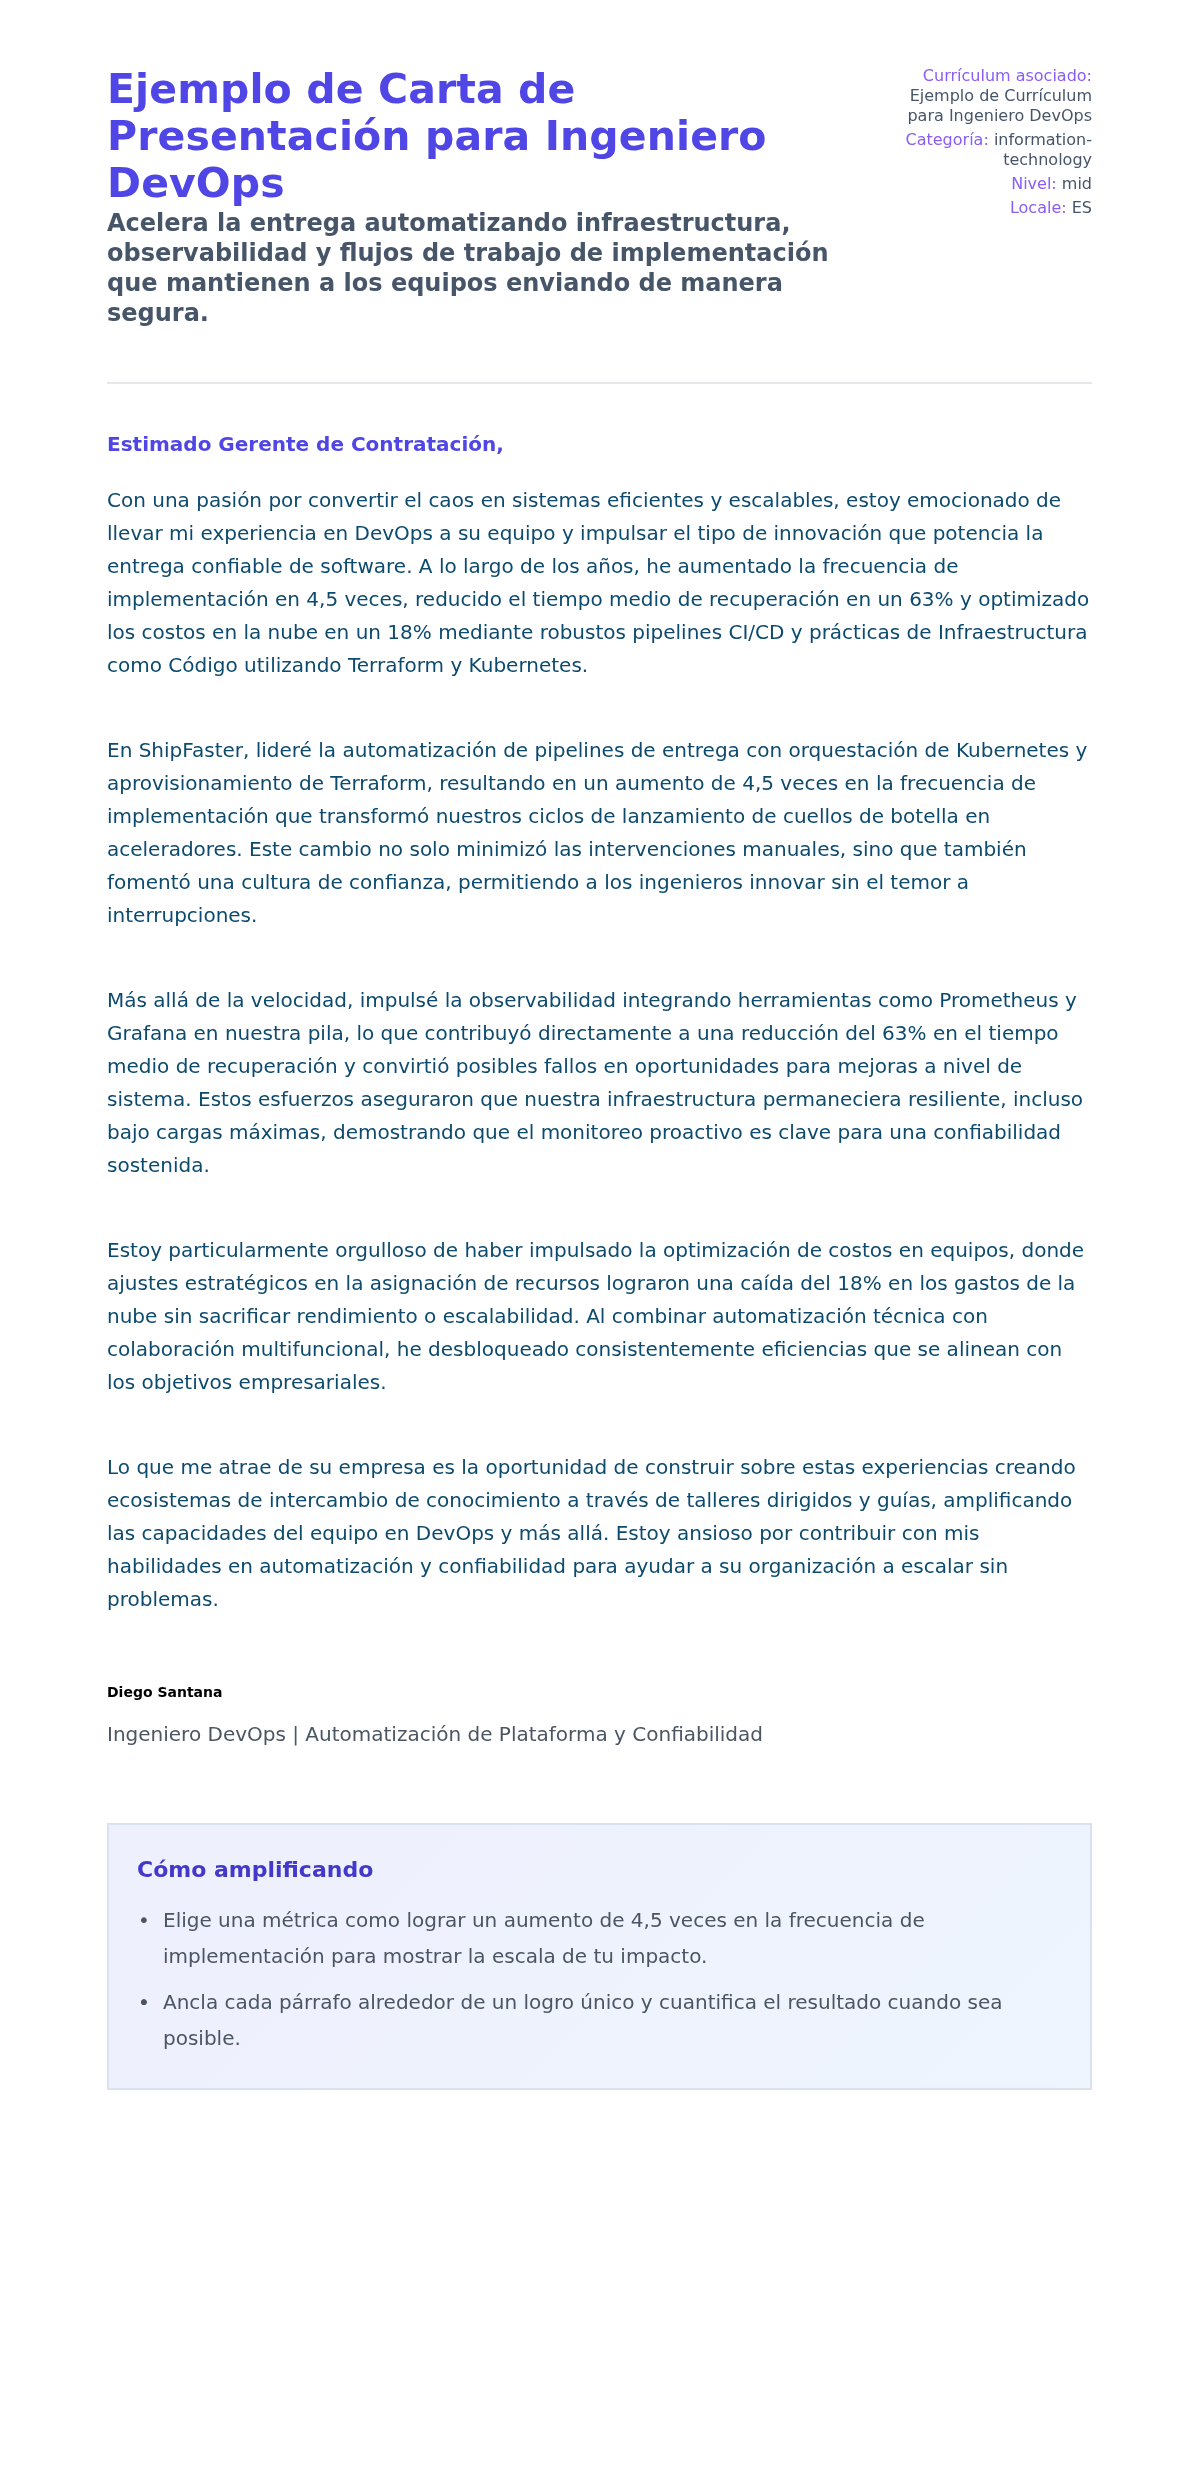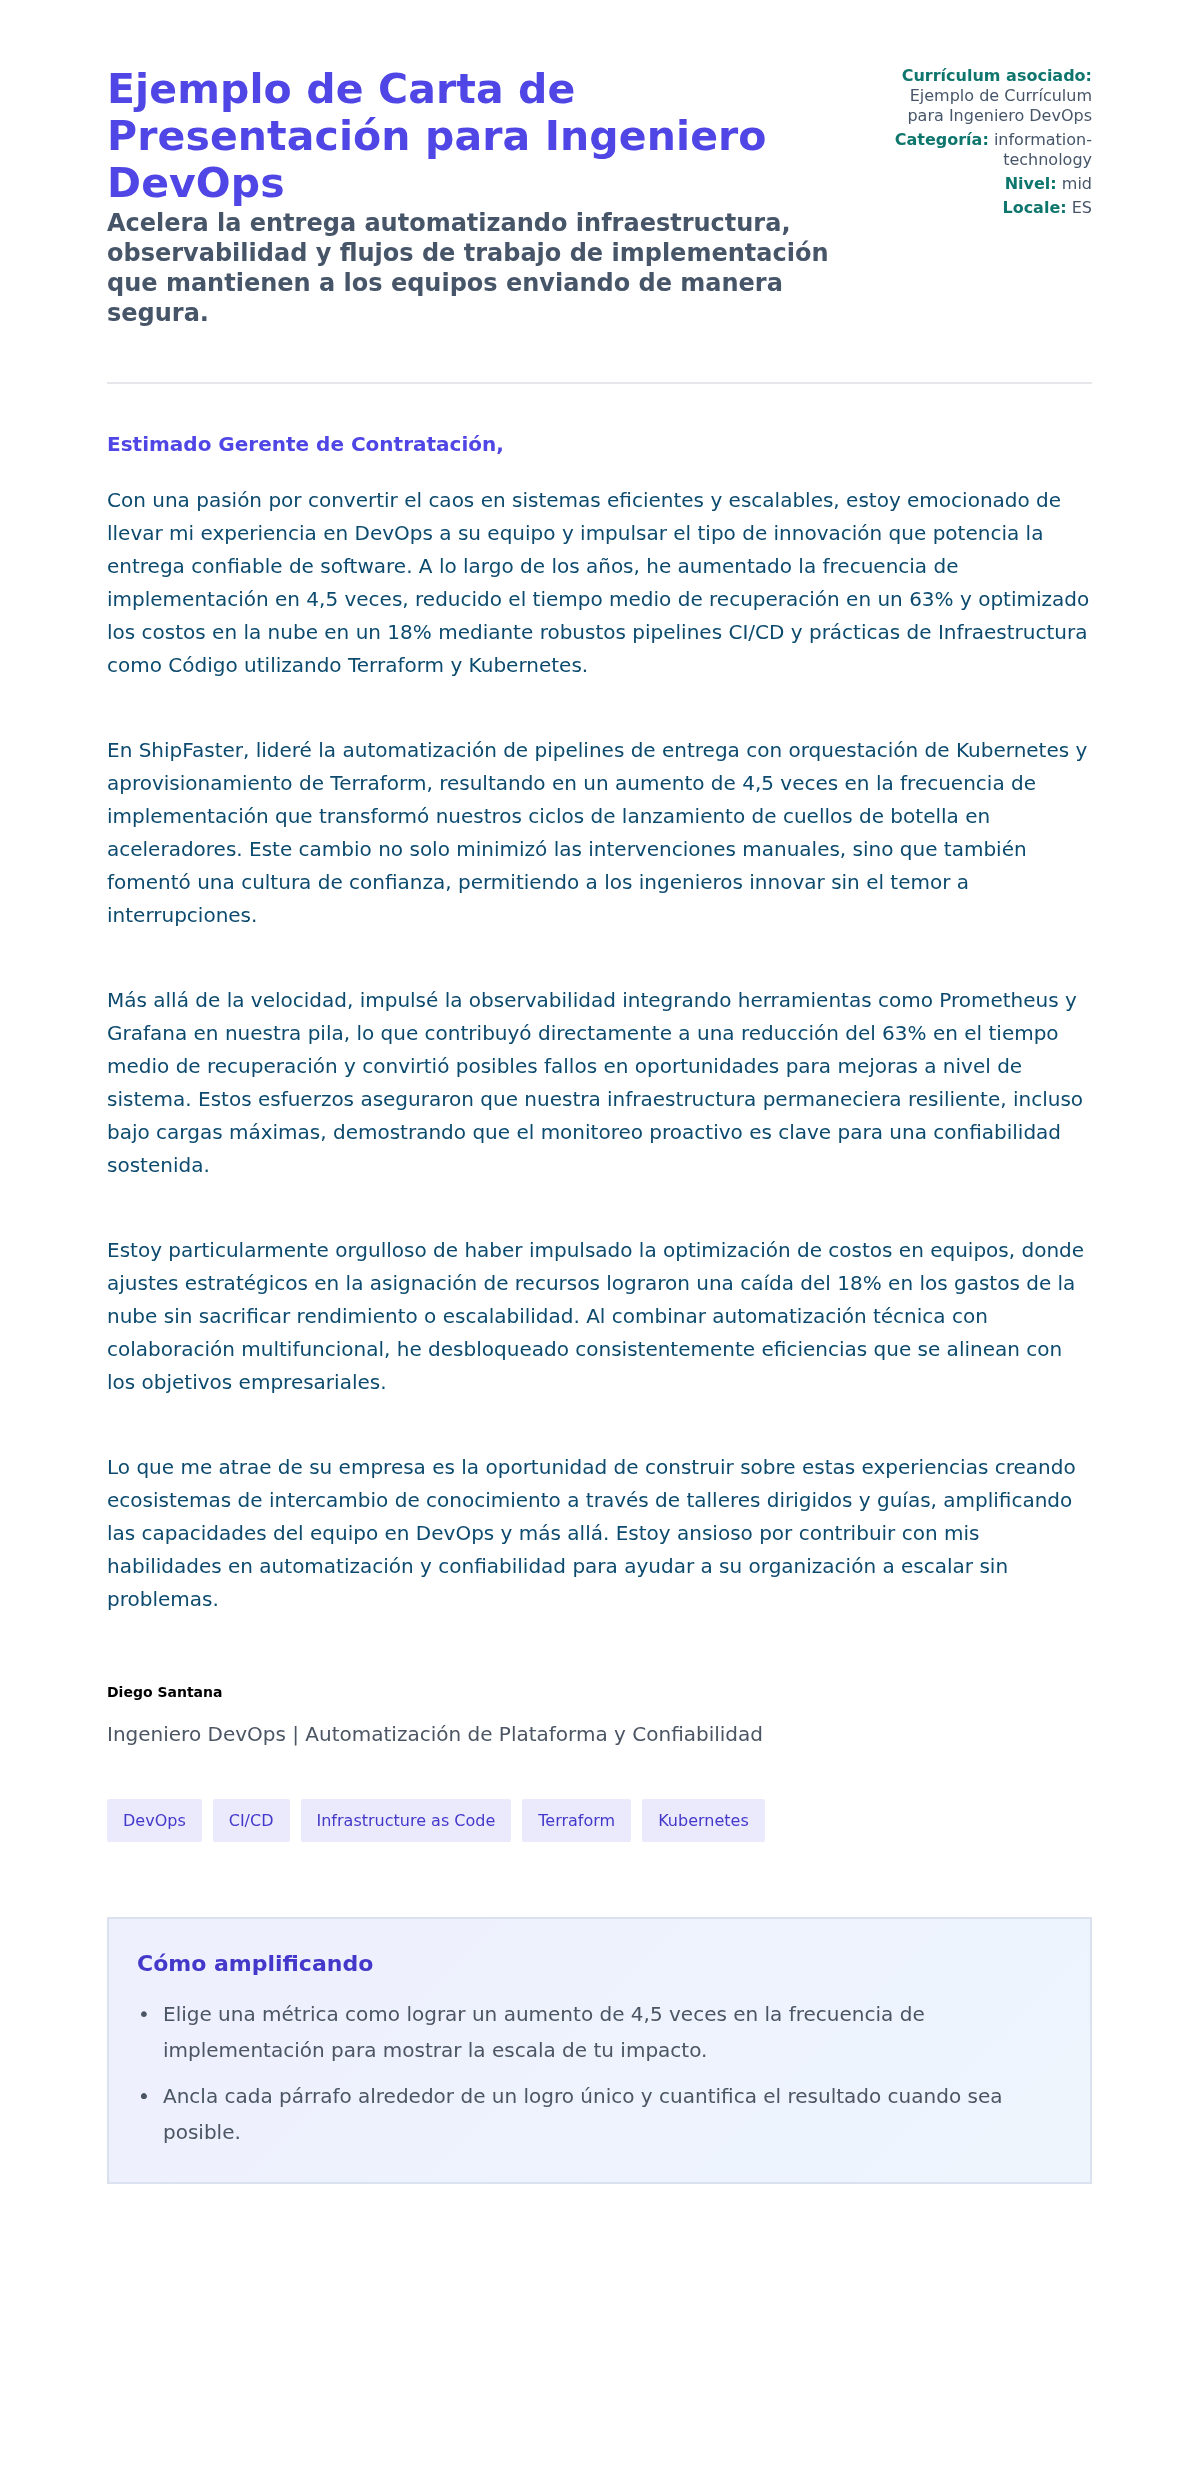--- a/index.html
+++ b/index.html
@@ -37,21 +37,21 @@
     }
     .meta {
       width: 200px;
       text-align: right;
       font-size: 16px;
       line-height: 20px;
       color: #475569;
       margin-top: 0px;
     }
     .meta-row { margin-bottom: 4px; }
-    .meta-label { font-weight: bold; color: #0f766e; }
+    .meta-label { font-weight: normal; color: #8b5cf6; }
 
     .salutation {
       margin-top: 46px;
       font-size: 20px;
       font-weight: bold;
       color: #4f46e5;
       line-height: 28px;
     }
     .paragraph {
       margin-top: 26px;
@@ -159,27 +159,20 @@
     <p class="paragraph">Más allá de la velocidad, impulsé la observabilidad integrando herramientas como Prometheus y Grafana en nuestra pila, lo que contribuyó directamente a una reducción del 63% en el tiempo medio de recuperación y convirtió posibles fallos en oportunidades para mejoras a nivel de sistema. Estos esfuerzos aseguraron que nuestra infraestructura permaneciera resiliente, incluso bajo cargas máximas, demostrando que el monitoreo proactivo es clave para una confiabilidad sostenida.</p>
     <p class="paragraph">Estoy particularmente orgulloso de haber impulsado la optimización de costos en equipos, donde ajustes estratégicos en la asignación de recursos lograron una caída del 18% en los gastos de la nube sin sacrificar rendimiento o escalabilidad. Al combinar automatización técnica con colaboración multifuncional, he desbloqueado consistentemente eficiencias que se alinean con los objetivos empresariales.</p>
     <p class="paragraph">Lo que me atrae de su empresa es la oportunidad de construir sobre estas experiencias creando ecosistemas de intercambio de conocimiento a través de talleres dirigidos y guías, amplificando las capacidades del equipo en DevOps y más allá. Estoy ansioso por contribuir con mis habilidades en automatización y confiabilidad para ayudar a su organización a escalar sin problemas.</p>
   </section>
 
   <section class="signature">
     <div class="sig-name">Diego Santana</div>
     <div class="sig-title">Ingeniero DevOps | Automatización de Plataforma y Confiabilidad</div>
   </section>
 
-  <div class="tags">
-    <span class="tag">DevOps</span>
-    <span class="tag">CI/CD</span>
-    <span class="tag">Infrastructure as Code</span>
-    <span class="tag">Terraform</span>
-    <span class="tag">Kubernetes</span>
-  </div>
 
   <aside class="tips">
     <h3 class="tips-title">Cómo amplificando</h3>
     <ul class="tips-list">
       <li>
         <span class="bullet">•</span>
         <span>Elige una métrica como lograr un aumento de 4,5 veces en la frecuencia de implementación para mostrar la escala de tu impacto.</span>
       </li>
       <li>
         <span class="bullet">•</span>

